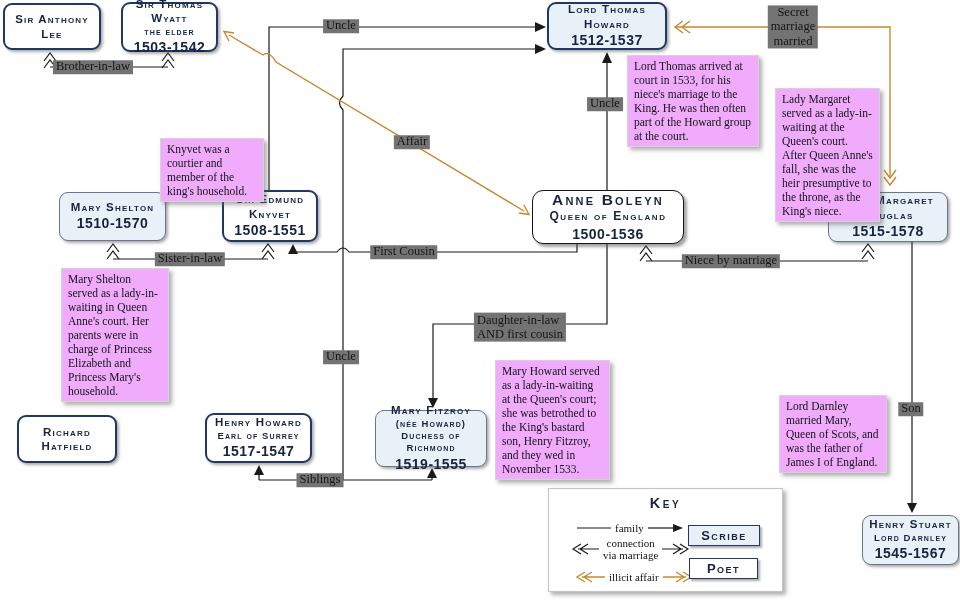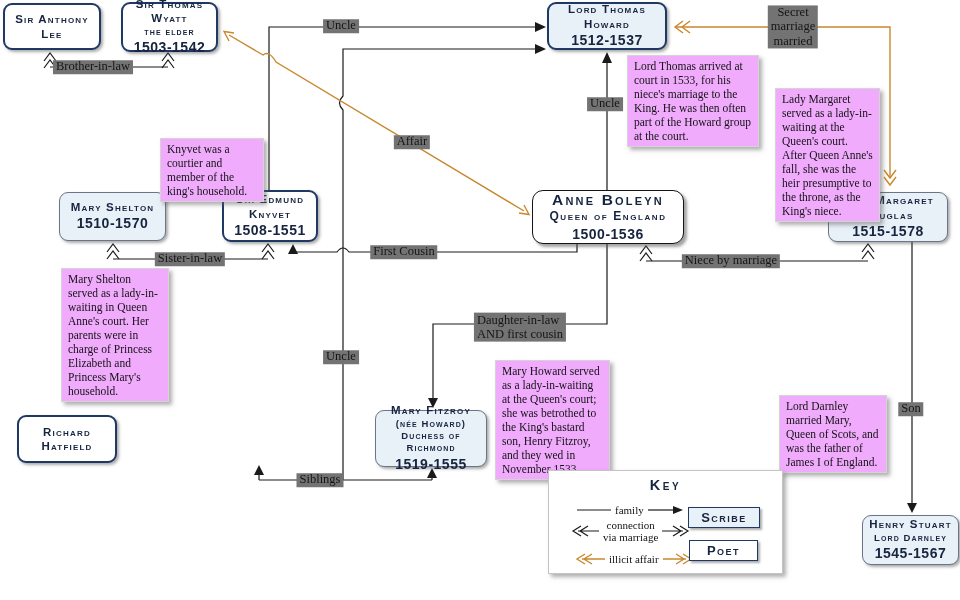--- a/index.html
+++ b/index.html
@@ -24,21 +24,21 @@
   .sub{font-family:"Liberation Sans",sans-serif;font-variant:small-caps;font-weight:bold;font-size:9.5px;
        letter-spacing:1.1px;color:#17243f;line-height:1.3}
   .sub-lg{font-size:12px;letter-spacing:1.6px}
   .dt{font-family:"Liberation Sans",sans-serif;font-weight:bold;font-size:14px;letter-spacing:.5px;
       color:#17243f;line-height:1.35}
   .note{position:absolute;z-index:3;box-sizing:border-box;background:#f0abfc;border:1px solid #d4d4d4;
         box-shadow:3px 3px 4px rgba(100,100,100,.5);padding:3px 6px;font-family:"Liberation Serif",serif;
         font-size:11.5px;line-height:1.22;color:#131313}
   #title{position:absolute;z-index:1;left:8px;top:524px;font-family:"Liberation Serif",serif;font-style:italic;
          font-size:31px;letter-spacing:1px;color:var(--graytitle,#9b9b9b)}
-  #keybox{position:absolute;z-index:3;left:548px;top:470px;width:235px;height:104px;background:#fff;
+  #keybox{position:absolute;z-index:3;left:548px;top:488px;width:235px;height:104px;background:#fff;
           border:1px solid #c4c4c4;box-shadow:3px 3px 4px rgba(100,100,100,.5);box-sizing:border-box}
   #keytitle{position:absolute;left:0;right:0;top:6px;text-align:center;font-family:"Liberation Sans",sans-serif;
             font-variant:small-caps;font-weight:bold;font-size:14.5px;letter-spacing:2.5px;color:#17243f}
   .keyrow{position:absolute;display:flex;align-items:center;gap:4px;font-family:"Liberation Serif",serif;
           font-size:11px;color:#131313}
   .keyrow .kl{text-align:center;line-height:1.12;white-space:nowrap}
   .kbtn{position:absolute;box-sizing:border-box;display:flex;align-items:center;justify-content:center;
         background:#fff;border:1.8px solid var(--navy,#1f3864);border-radius:0;
         box-shadow:1.5px 1.5px 2px rgba(90,90,90,.5);font-family:"Liberation Sans",sans-serif;
         font-variant:small-caps;font-weight:bold;font-size:13px;letter-spacing:1.5px;color:#17243f}
@@ -155,20 +155,25 @@
     <div class="nm">Lady Margaret</div>
     <div class="nm">Douglas</div>
     <div class="dt">1515-1578</div>
   </div>
 
   <div class="pbox" style="left:17px;top:415px;width:100px;height:48px">
     <div class="nm">Richard</div>
     <div class="nm">Hatfield</div>
   </div>
 
+  <div class="pbox" style="left:205px;top:413px;width:107px;height:50px">
+    <div class="nm">Henry Howard</div>
+    <div class="sub">Earl of Surrey</div>
+    <div class="dt">1517-1547</div>
+  </div>
 
   <div class="pbox scribe" style="left:375px;top:410px;width:112px;height:57px">
     <div class="nm">Mary Fitzroy</div>
     <div class="sub">(née Howard)</div>
     <div class="sub" style="white-space:normal">Duchess of Richmond</div>
     <div class="dt">1519-1555</div>
   </div>
 
   <div class="pbox scribe" style="left:862px;top:515px;width:97px;height:50px">
     <div class="nm">Henry Stuart</div>

